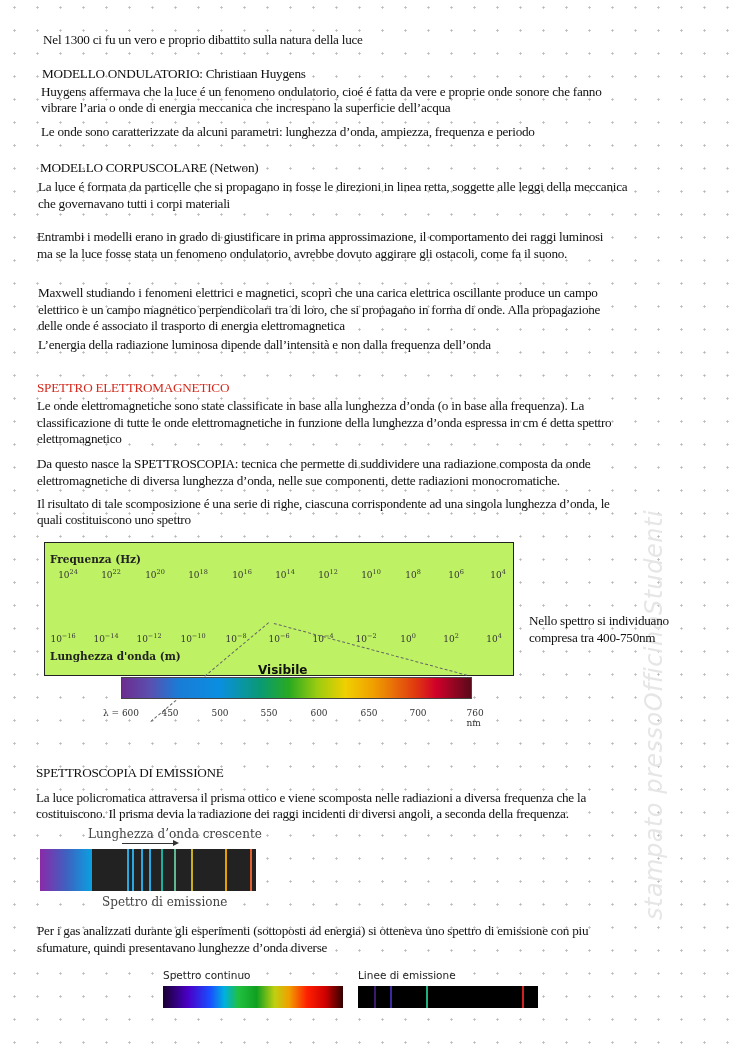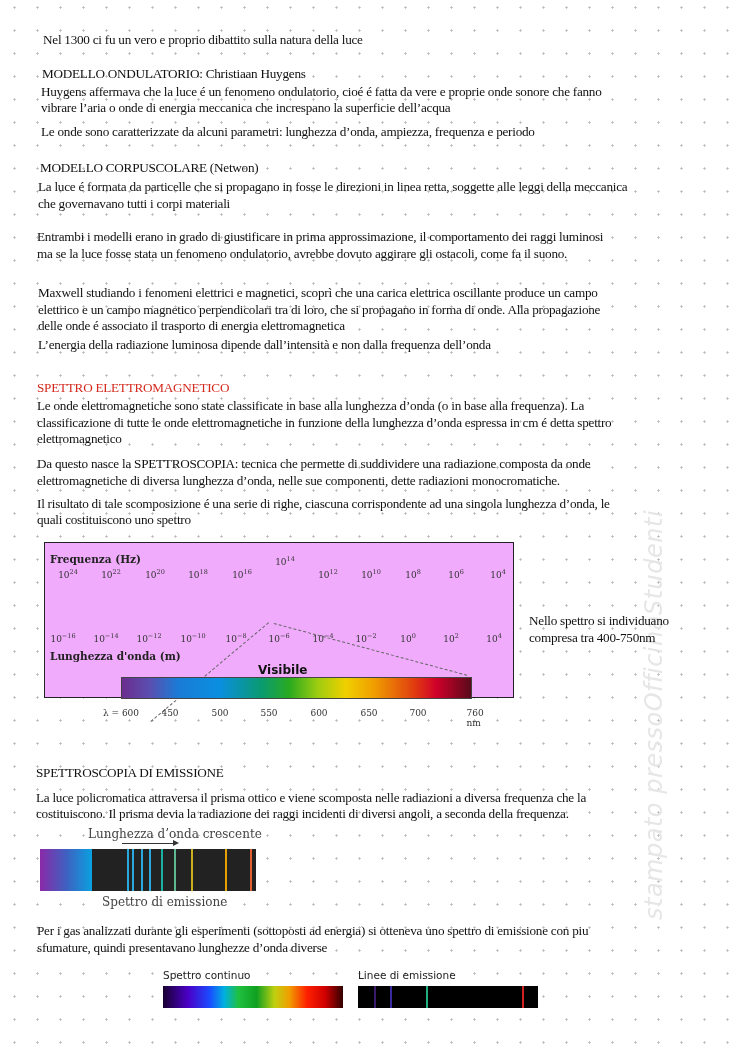--- a/index.html
+++ b/index.html
@@ -9,21 +9,21 @@
       background-image: radial-gradient(circle, #b9b9b9 0.9px, transparent 1.3px);
       background-size: 23px 23px;
       background-position: 26px 19px;
       font-family: "Liberation Serif", "DejaVu Serif", serif;
       color: #111;
     }
     .t { position: absolute; font-size: 13.2px; line-height: 16.5px; letter-spacing: -0.25px; white-space: nowrap; }
     .red { color: #d42a1e; }
 
     
-    .em-fig { position: absolute; left: 44px; top: 542px; width: 470px; height: 156px; border: 1.5px solid #222; background: #f0abfc; box-sizing: border-box; font-family: "DejaVu Serif", serif; }
+    .em-fig { position: absolute; left: 44px; top: 542px; width: 470px; height: 134px; border: 1.5px solid #222; background: #bef264; box-sizing: border-box; font-family: "DejaVu Serif", serif; }
     .em-fig .ax-title { position: absolute; font-weight: bold; font-size: 10.5px; color: #222; }
     .em-fig .tick { position: absolute; font-size: 9px; color: #333; transform: translateX(-50%); }
     .em-fig .tick sup { font-size: 6.5px; }
     .em-fig .band { position: absolute; left: 3px; right: 8px; top: 46px; height: 32px; border-top: 1.5px solid #333; border-bottom: 1.5px solid #333; }
     .em-fig .region { position: absolute; top: 0; height: 32px; font-size: 6.5px; font-weight: bold; display: flex; align-items: center; justify-content: center; color: #111; font-family: "DejaVu Sans", sans-serif; }
     .em-fig .vdash { position: absolute; top: 0; height: 32px; border-left: 1px dashed #888; }
     .em-fig .vis-strip { position: absolute; top: 0; height: 32px; width: 8px; left: 222px; background: linear-gradient(to right, #1a1a1a 0 15%, #2a7a2a 15% 30%, #e6c800 30% 55%, #d42a1e 55% 100%); border-left: 1px solid #222; border-right: 1px solid #222; }
     .em-fig .rainbow { position: absolute; left: 76px; top: 134px; width: 349px; height: 20px; background: linear-gradient(to right, #6b2d8f 0%, #5a4fb0 8%, #1a7bd6 16%, #0a8fe0 28%, #0a9a70 40%, #2aaa20 48%, #9ccc10 56%, #f0d000 64%, #f0a000 72%, #e03a10 84%, #d0002a 90%, #5a0a1a 100%); border: 1px solid #444; }
     .em-fig .dash-l { position: absolute; border-top: 1px dashed #666; transform-origin: 0 0; }
     .em-fig .lam { position: absolute; top: 165px; font-size: 9px; color: #333; transform: translateX(-50%); }
@@ -83,21 +83,21 @@
 <div class="t" style="left:37px; top:512px;">quali costituiscono uno spettro</div>
 
 <div class="em-fig">
   <div class="ax-title" style="left:5px; top:10px;">Frequenza (Hz)</div>
 
   <div class="tick" style="left:23px; top:25px;">10<sup>24</sup></div>
   <div class="tick" style="left:66px; top:25px;">10<sup>22</sup></div>
   <div class="tick" style="left:110px; top:25px;">10<sup>20</sup></div>
   <div class="tick" style="left:153px; top:25px;">10<sup>18</sup></div>
   <div class="tick" style="left:197px; top:25px;">10<sup>16</sup></div>
-  <div class="tick" style="left:240px; top:12px;">10<sup>14</sup></div>
+  <div class="tick" style="left:240px; top:25px;">10<sup>14</sup></div>
   <div class="tick" style="left:283px; top:25px;">10<sup>12</sup></div>
   <div class="tick" style="left:326px; top:25px;">10<sup>10</sup></div>
   <div class="tick" style="left:368px; top:25px;">10<sup>8</sup></div>
   <div class="tick" style="left:411px; top:25px;">10<sup>6</sup></div>
   <div class="tick" style="left:453px; top:25px;">10<sup>4</sup></div>
 
 
   <div class="tick" style="left:18px; top:89px;">10<sup>−16</sup></div>
   <div class="tick" style="left:61px; top:89px;">10<sup>−14</sup></div>
   <div class="tick" style="left:104px; top:89px;">10<sup>−12</sup></div>

